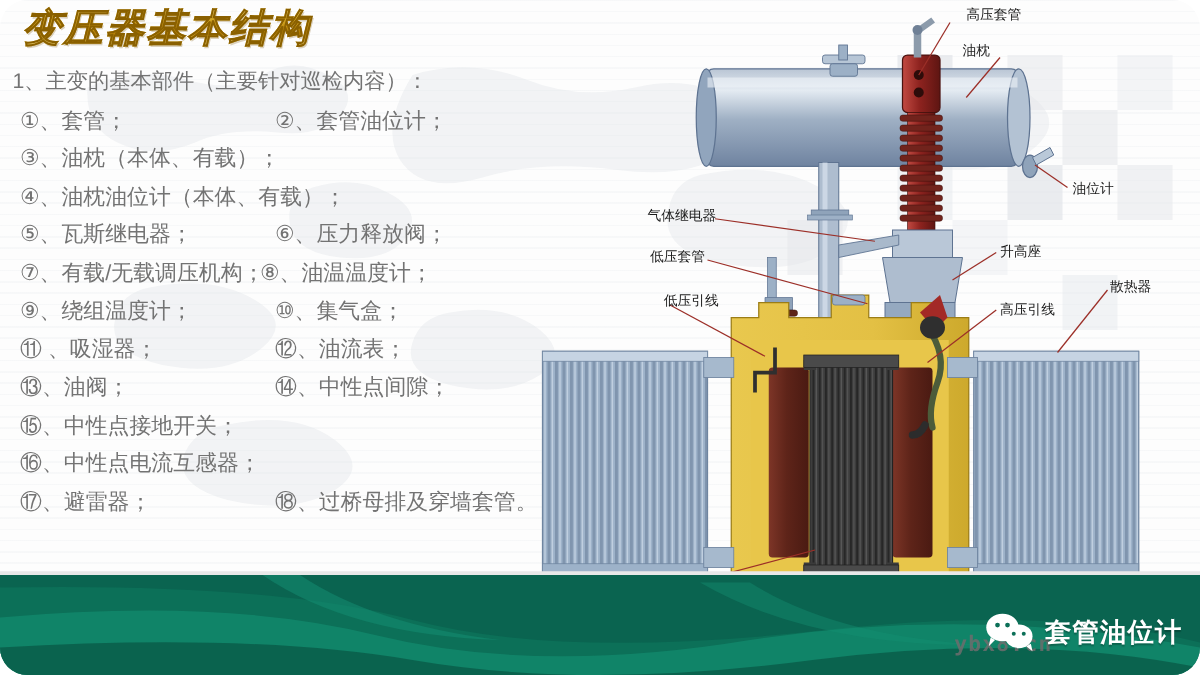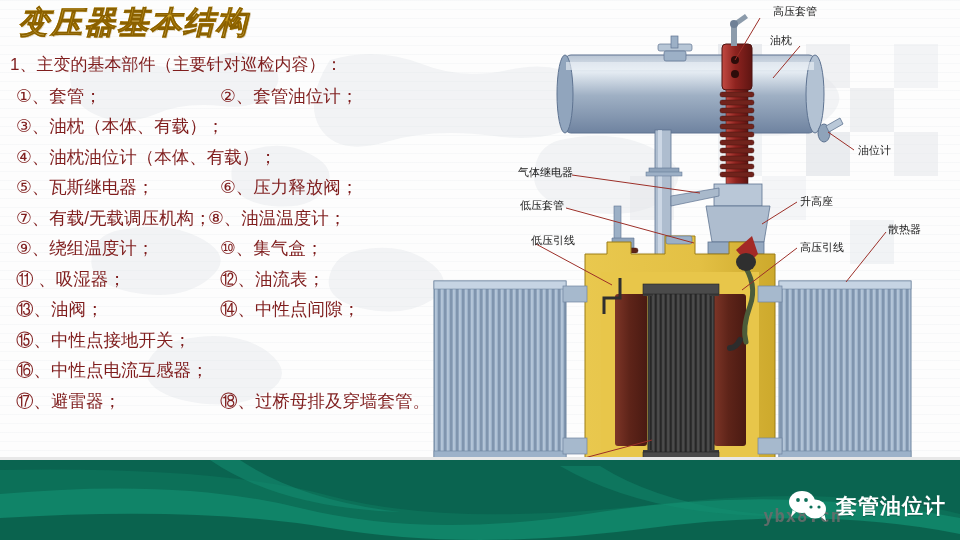--- a/index.html
+++ b/index.html
@@ -2,21 +2,21 @@
 <html><head>
 <meta charset="utf-8">
 <style>
   html,body{margin:0;padding:0;}
   body{
     width:960px;height:540px;overflow:hidden;
     font-family:"Liberation Sans","DejaVu Sans",sans-serif;
     background:#ffffff;
     position:relative;
   }
-  #slide{position:absolute;inset:0;width:960px;height:540px;overflow:hidden;background:#fdfdfd;}
+  #slide{position:absolute;inset:0;width:960px;height:540px;overflow:hidden;background:#fdfdfd;border-radius:22px;}
 
   
   .bg-lines{
     position:absolute;inset:0;
     background:repeating-linear-gradient(
       to bottom,
       rgba(120,140,160,0.055) 0px,
       rgba(120,140,160,0.055) 1px,
       rgba(255,255,255,0) 1px,
       rgba(255,255,255,0) 9px);
@@ -35,21 +35,21 @@
     font-family:"DejaVu Serif","Liberation Serif",serif;
     font-style:italic;
     background:linear-gradient(to bottom,#fff2b0 0%,#f2c433 32%,#c78d05 58%,#f7dd78 78%,#9d6c00 100%);
     -webkit-background-clip:text;background-clip:text;color:transparent;
     -webkit-text-stroke:0.6px #8a6000;
     text-shadow:1px 1px 0 rgba(120,80,0,.25);
     white-space:nowrap;
   }
 
   
-  .content{position:absolute;left:8px;top:50px;width:470px;color:#7f1d1d;}
+  .content{position:absolute;left:8px;top:50px;width:470px;color:#737373;}
   .line{font-size:17.5px;line-height:30.5px;white-space:nowrap;position:relative;height:30.5px;}
   .line .c1{position:absolute;left:8px;}
   .line .c2{position:absolute;left:212px;}
   .line.head .c1{left:2px;font-size:17px;}
 
   
   .footer{position:absolute;left:0;bottom:0;width:960px;height:80px;background:#0c7058;overflow:hidden;}
   .footer-top-edge{position:absolute;left:0;bottom:80px;width:960px;height:3px;background:#e8e8e8;}
 
   

